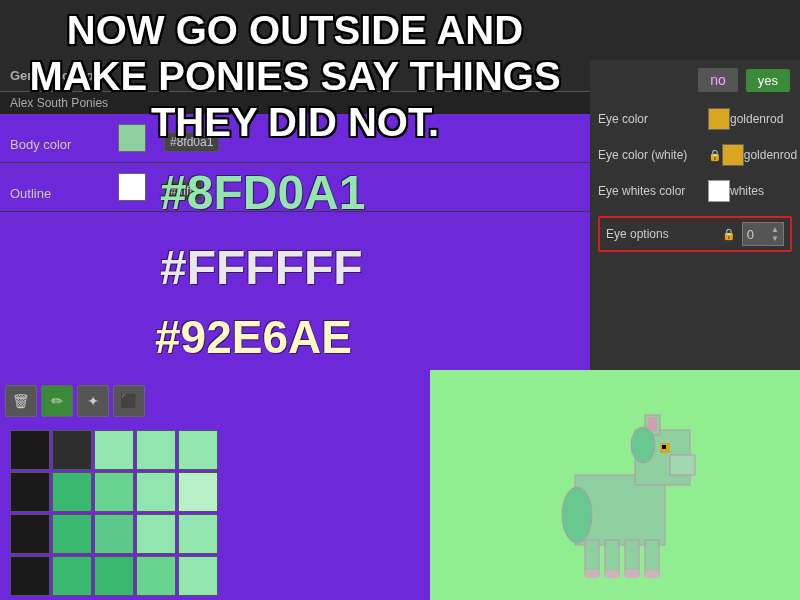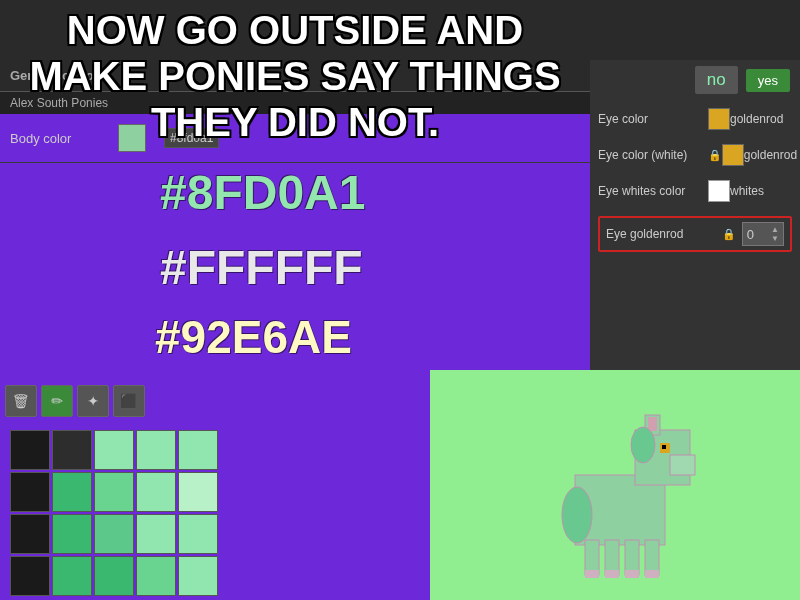--- a/index.html
+++ b/index.html
@@ -60,24 +60,24 @@
       background: #333;
       display: flex;
       align-items: center;
       justify-content: flex-end;
       padding-right: 10px;
       gap: 8px;
     }
 
     .btn-no {
       background: #555;
-      color: #86efac;
+      color: #f0abfc;
       border: none;
       padding: 4px 12px;
-      font-size: 17px;
+      font-size: 14px;
       cursor: pointer;
       border-radius: 2px;
     }
 
     .btn-yes {
       background: #3a8a3a;
       color: white;
       border: none;
       padding: 4px 12px;
       font-size: 13px;
@@ -165,21 +165,21 @@
       background: #2a2a2a;
       color: #aaa;
       padding: 8px 10px;
       font-size: 13px;
       font-weight: bold;
       border-bottom: 1px solid #555;
     }
 
     .color-option-row {
       display: flex;
-      align-items: center;
+      align-items: flex-end;
       padding: 10px 10px;
       border-bottom: 1px solid #3a3a3a;
       gap: 18px;
     }
 
     .color-option-label {
       color: #ccc;
       font-size: 13px;
       min-width: 90px;
     }
@@ -316,20 +316,25 @@
   <div class="body-top-bar">
     <span style="color:#aaa;margin-top:48px;">Alex South Ponies</span>
   </div>
 
   <div class="color-option-row">
     <span class="color-option-label">Body color</span>
     <div class="color-swatch-med" style="background:#8fd0a1;"></div>
     <span class="hex-value">#8fd0a1</span>
   </div>
 
+  <div class="color-option-row">
+    <span class="color-option-label">Outline</span>
+    <div class="color-swatch-med" style="background:#ffffff;"></div>
+    <span class="hex-value">#ffffff</span>
+  </div>
 
   <div class="tool-row">
     <div class="tool-btn">🗑</div>
     <div class="tool-btn active">✏</div>
     <div class="tool-btn">✦</div>
     <div class="tool-btn">⬛</div>
   </div>
 
   <div class="palette-grid" id="palette-grid">
       <div class="palette-cell" style="background: rgb(26, 26, 26); border: 1px solid rgb(85, 85, 85);"></div>
@@ -378,21 +383,21 @@
     <span class="color-name">goldenrod</span>
   </div>
 
   <div class="option-row">
     <span class="option-label">Eye whites color</span>
     <div class="color-swatch-small" style="background:#ffffff; border:1px solid #999;"></div>
     <span class="color-name">whites</span>
   </div>
 
   <div class="eye-openness-row">
-    <span class="option-label">Eye goldenrod</span>
+    <span class="option-label">Eye options</span>
     <span class="lock-icon">🔒</span>
     <div class="number-input-box">
       <span class="number-val">0</span>
       <div class="spinner">
         <span>▲</span>
         <span>▼</span>
       </div>
     </div>
   </div>
 </div>

